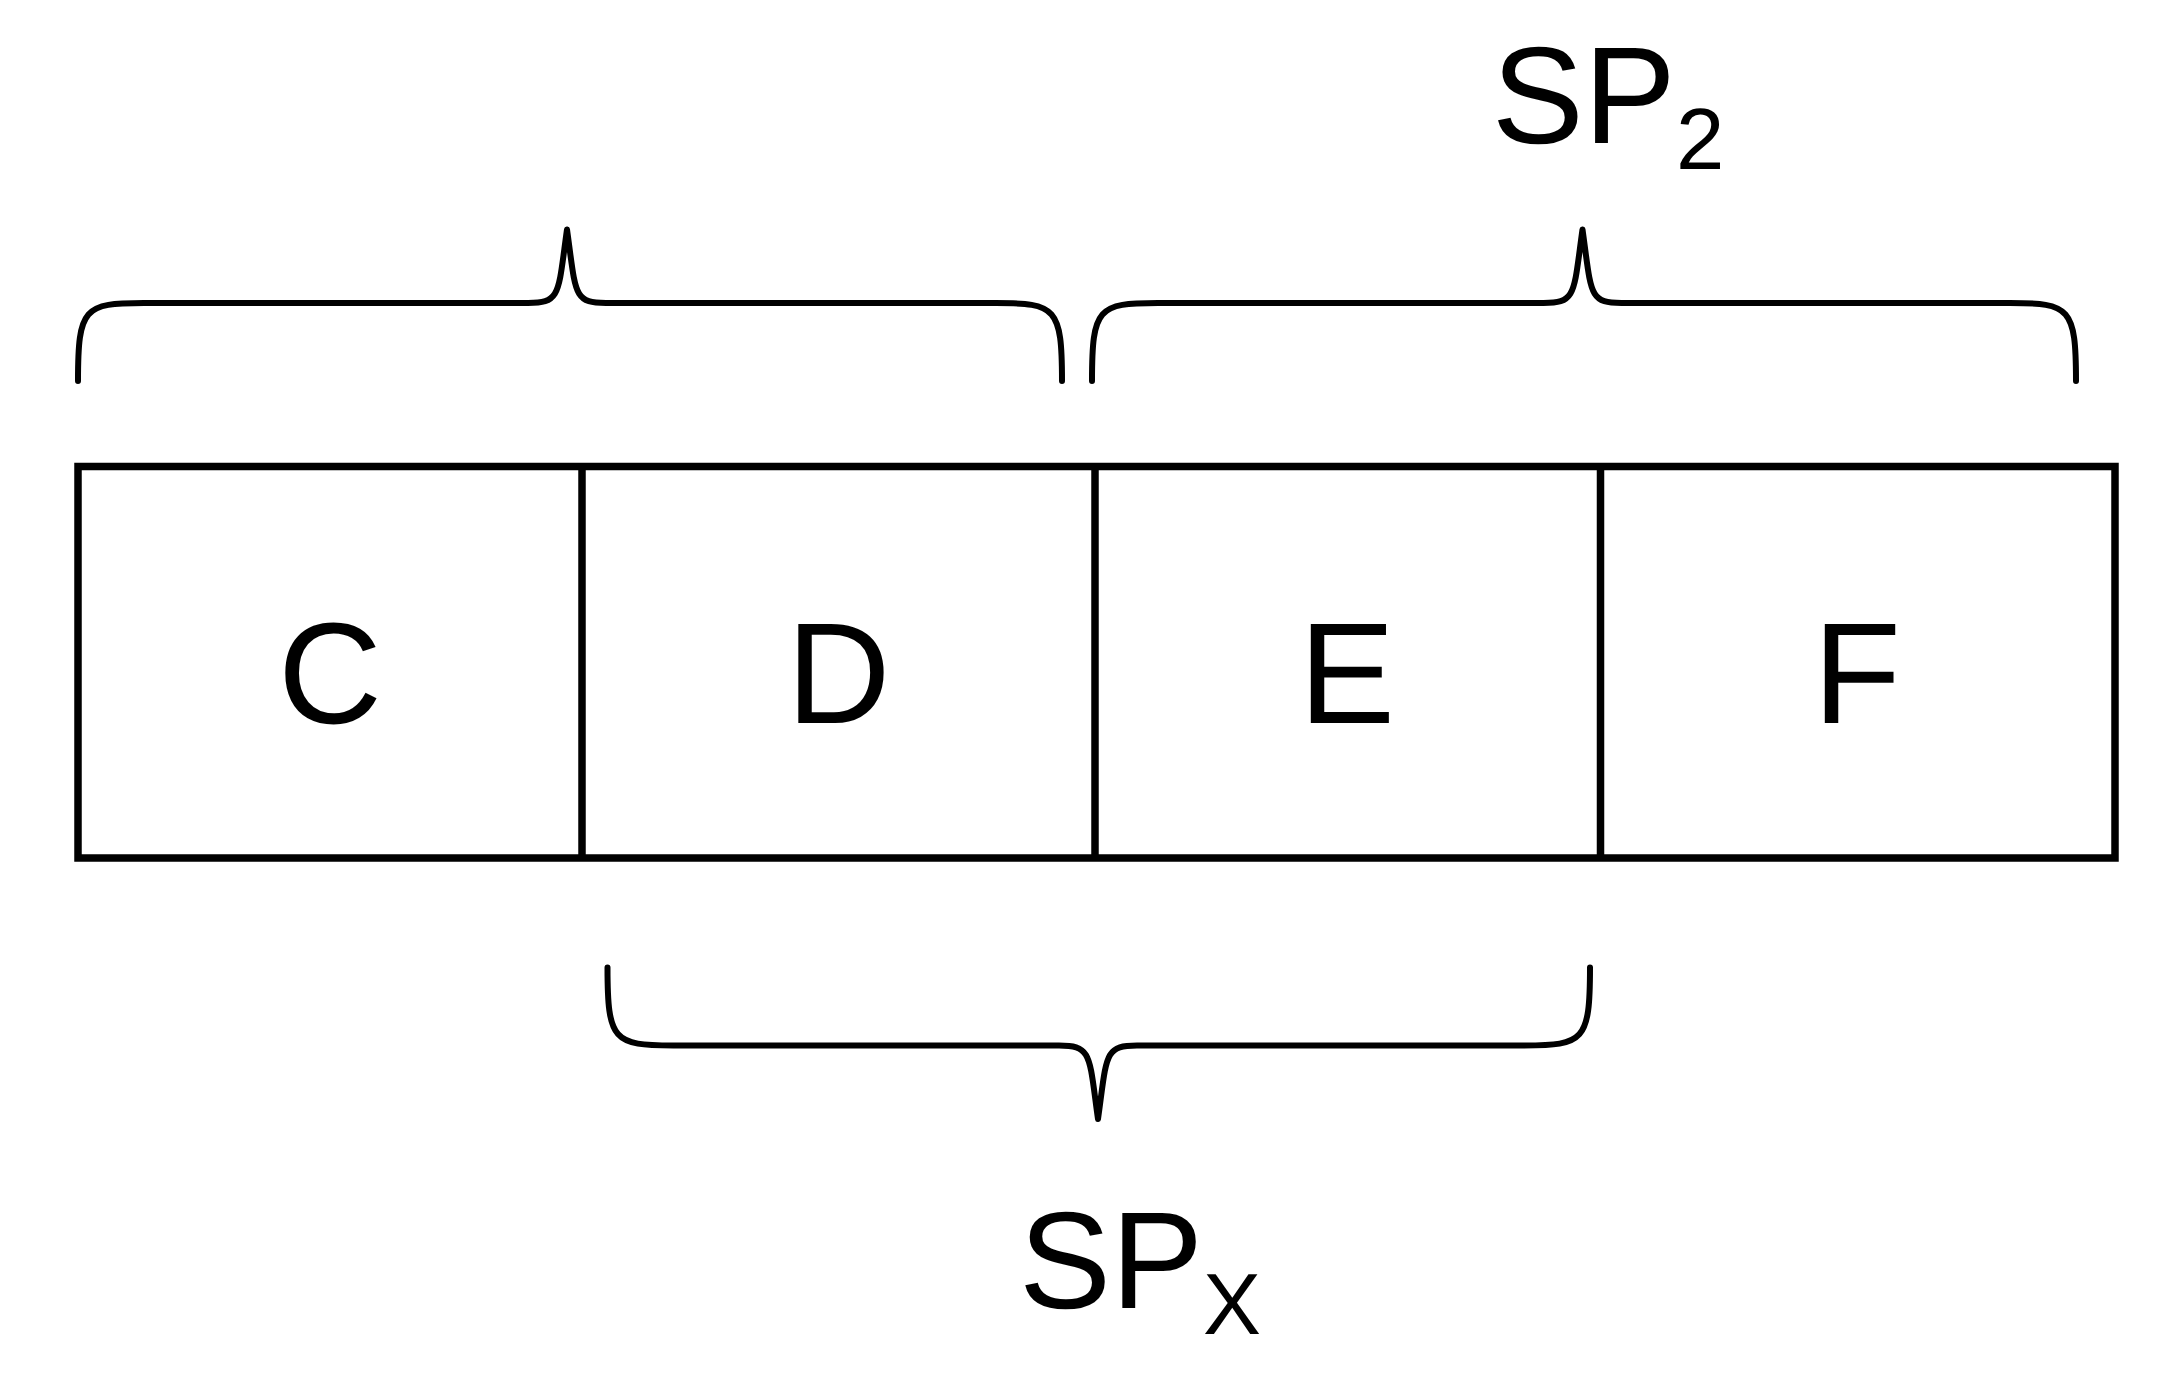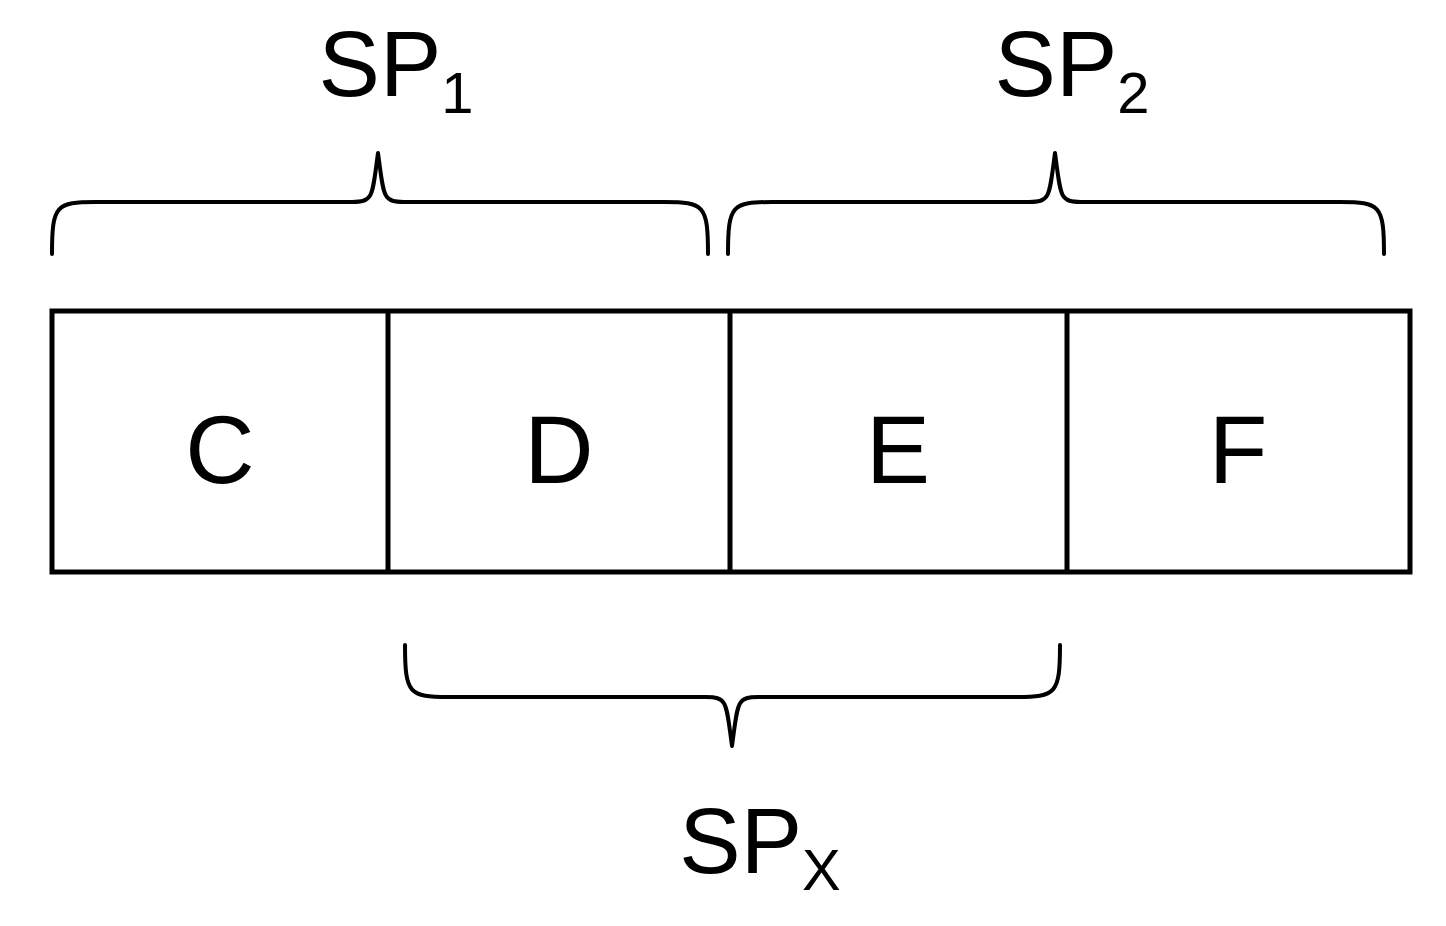--- a/index.html
+++ b/index.html
@@ -104,23 +104,20 @@
              C 738,703 736,697 758,697
              L 1016,697
              C 1056,697 1060,694 1060,645"></path>
   </svg>
 
   <div class="cell-letter" style="left:220px; top:450px;">C</div>
   <div class="cell-letter" style="left:559px; top:450px;">D</div>
   <div class="cell-letter" style="left:898px; top:450px;">E</div>
   <div class="cell-letter" style="left:1238px; top:450px;">F</div>
 
-  <div class="sp-label" style="left:396px; top:18px;">
-    <span>SP</span><span class="sub">1</span>
-  </div>
 
   <div class="sp-label" style="left:1072px; top:18px;text-align:right;">
     <span>SP</span><span class="sub">2</span>
   </div>
 
   <div class="sp-label" style="left:760px; top:795px;text-align:right;">
     <span>SP</span><span class="sub">X</span>
   </div>
 
 </div>

